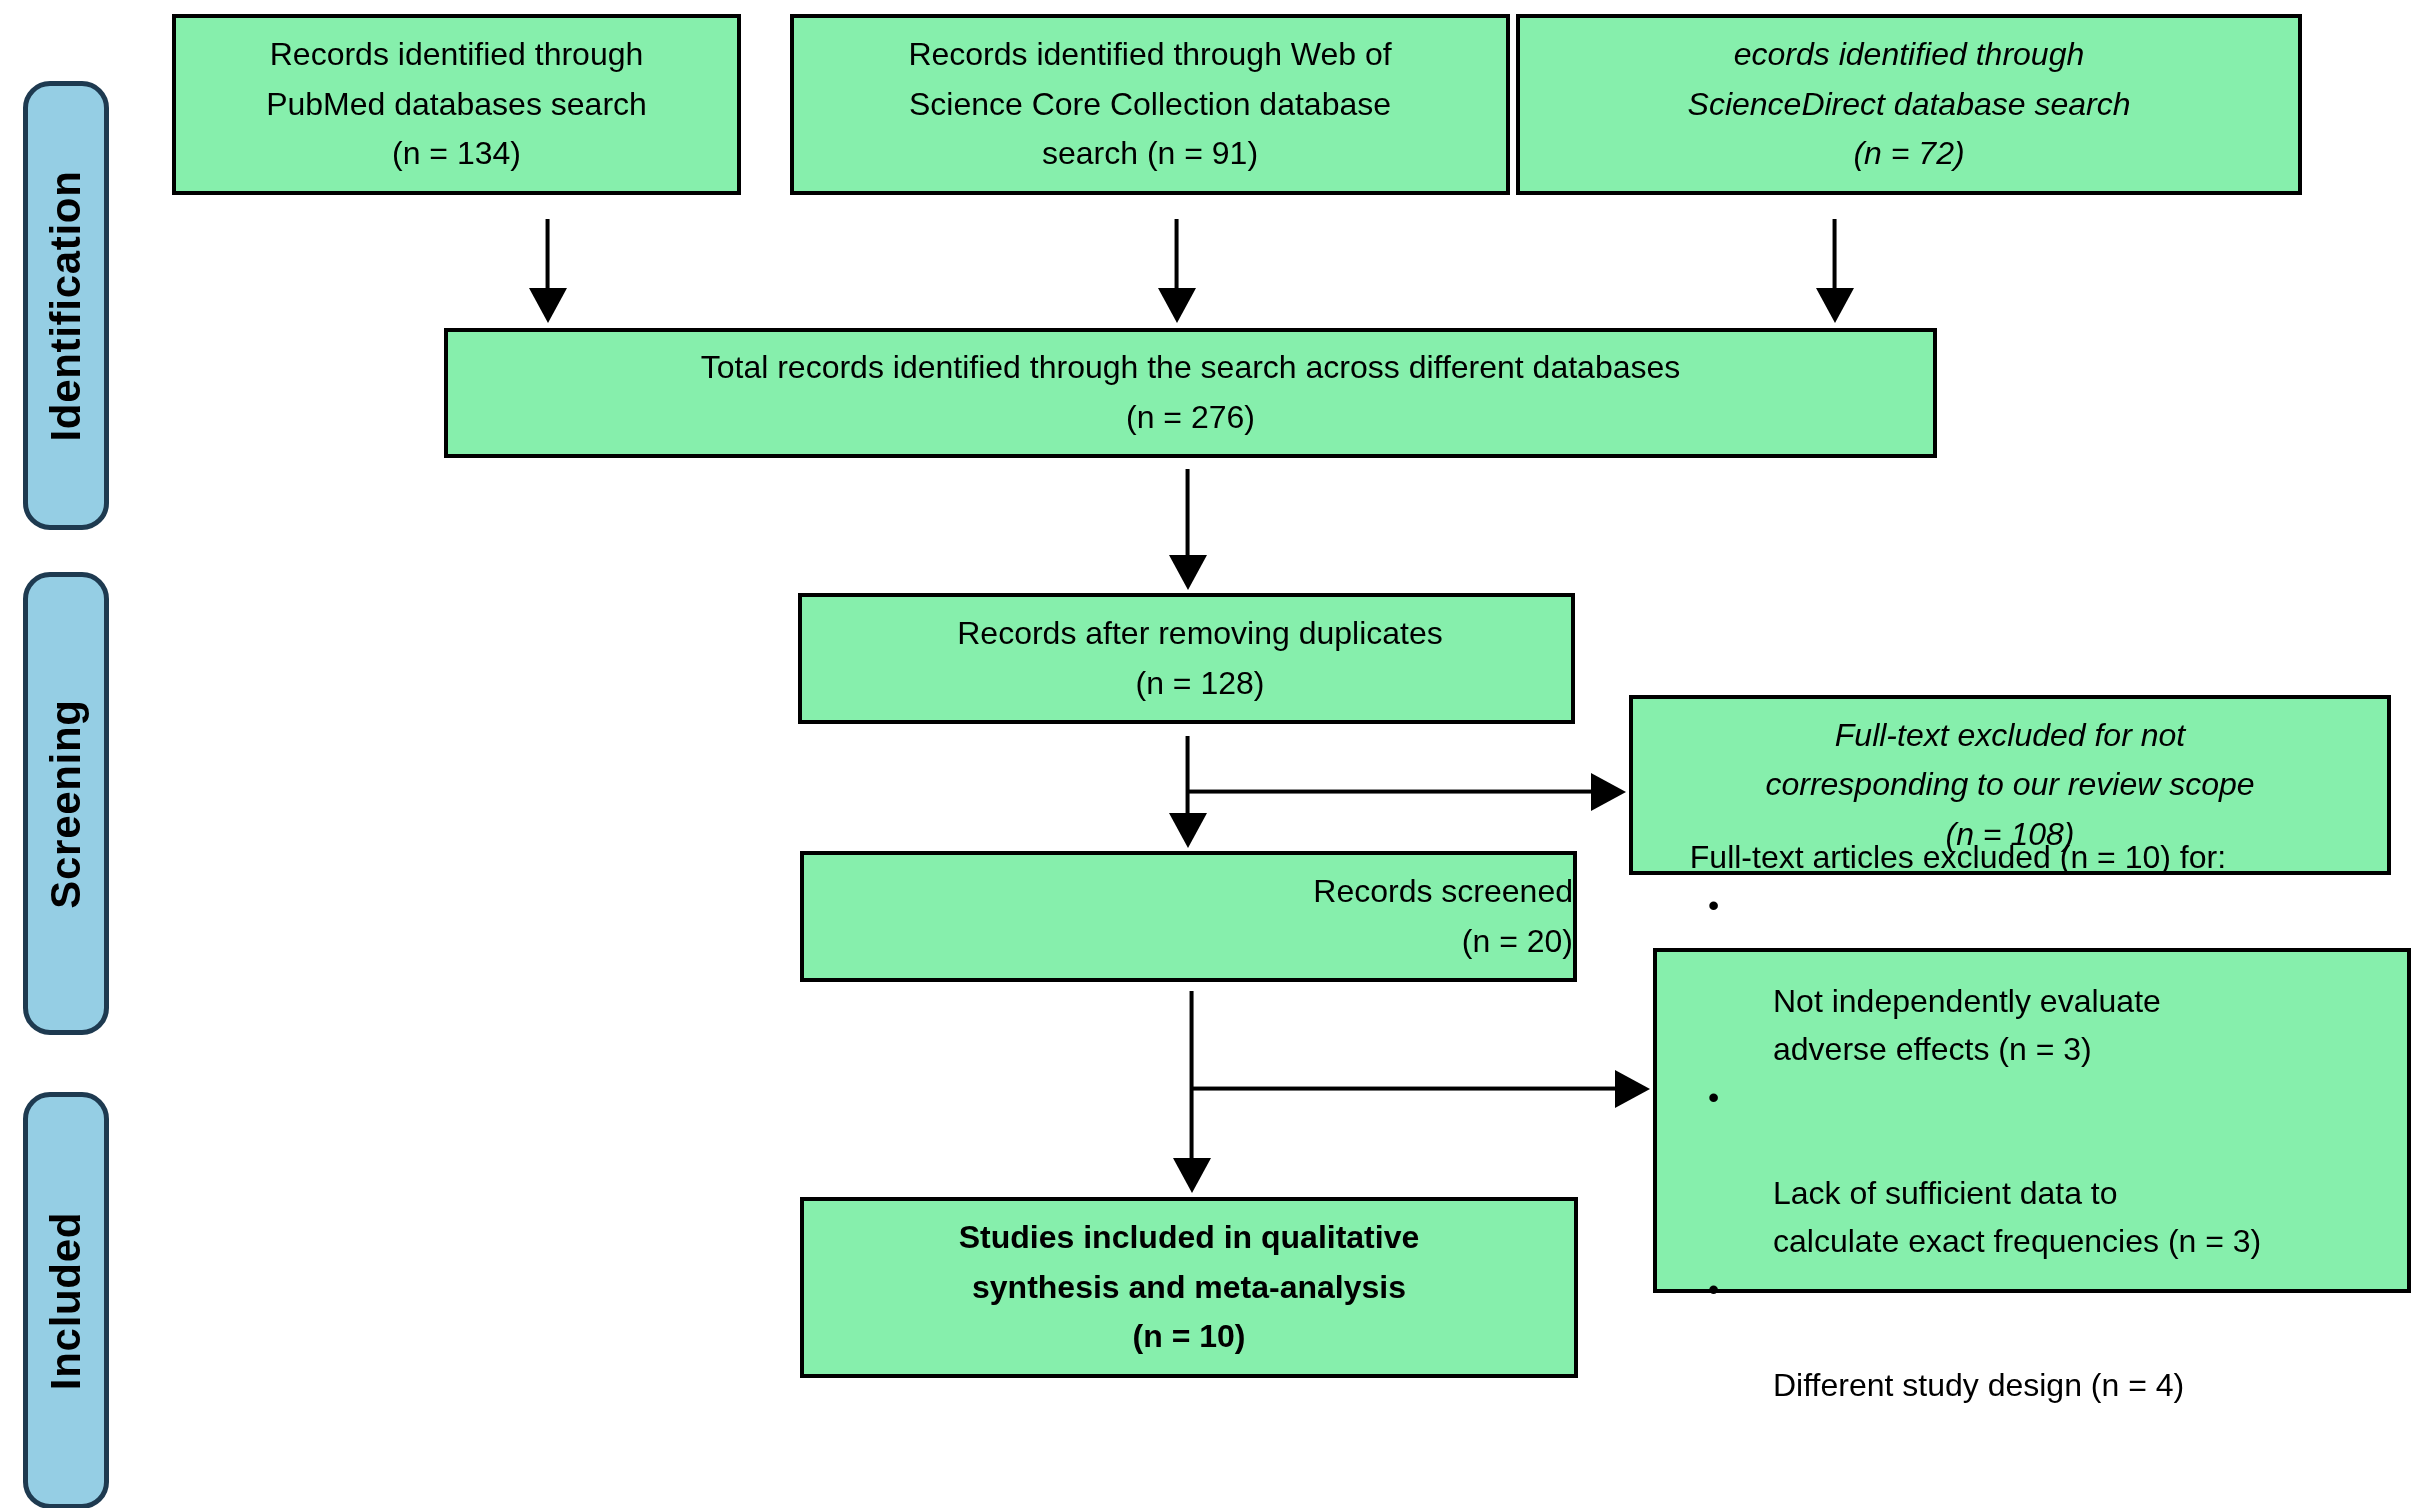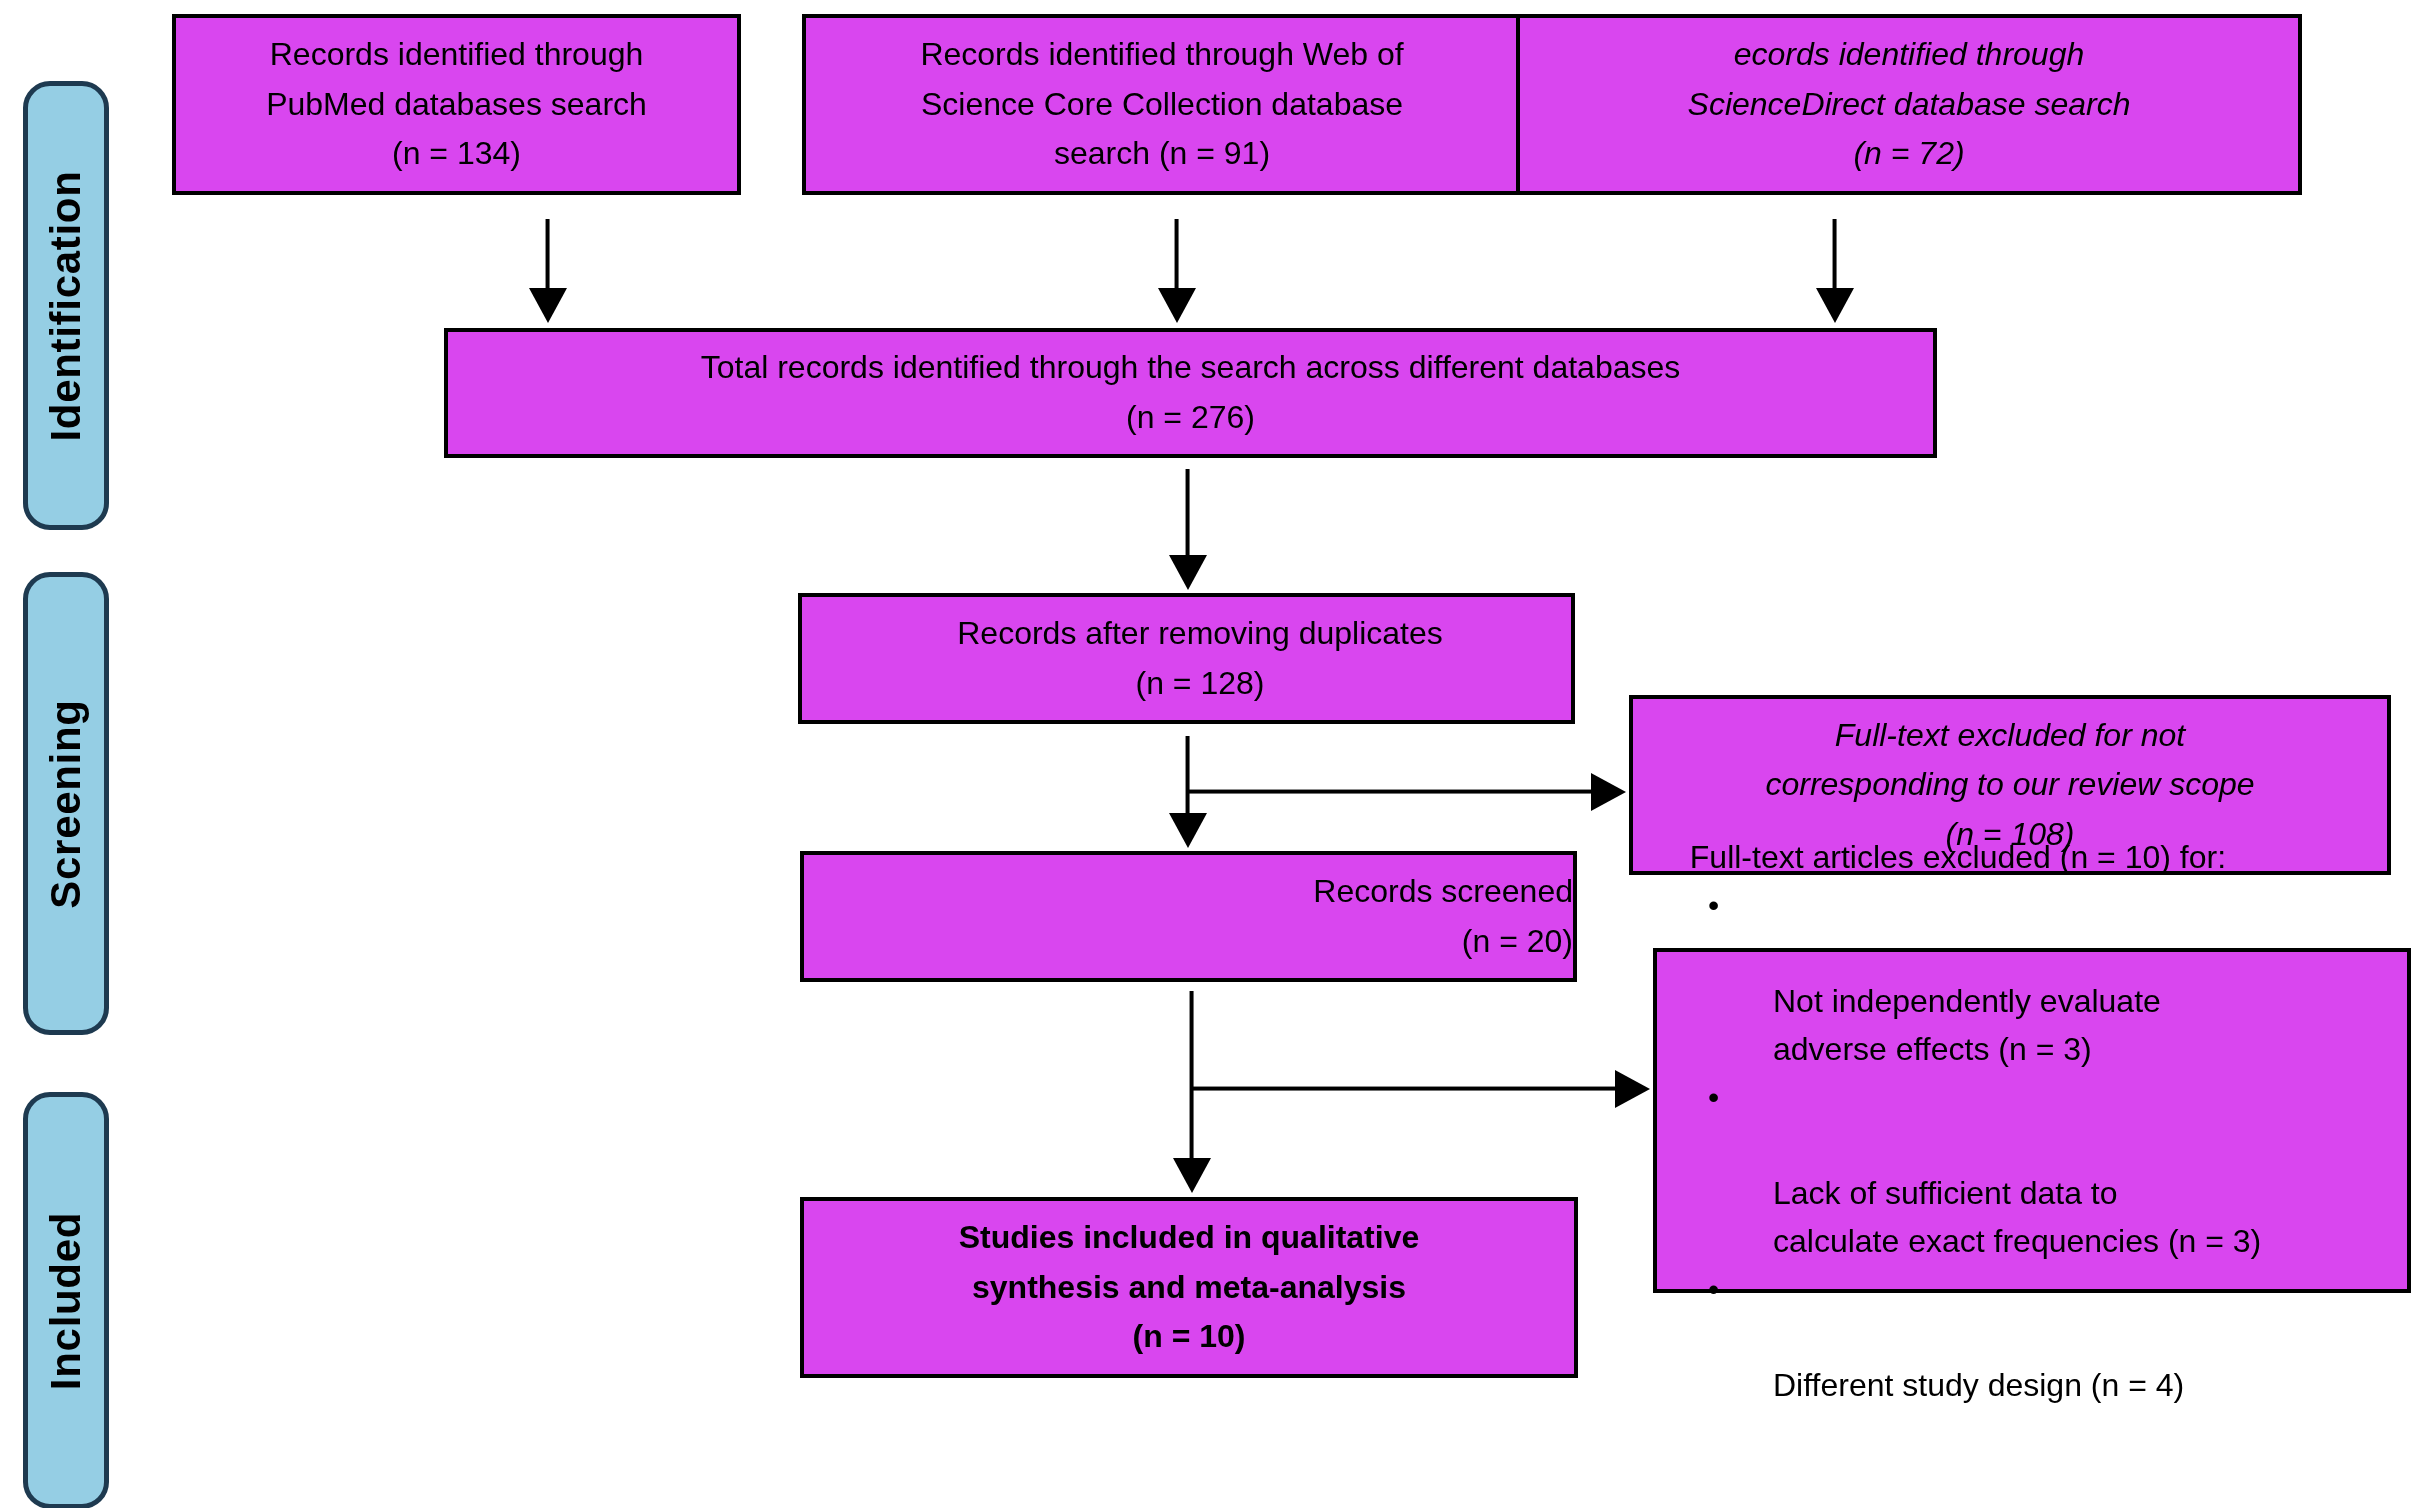--- a/index.html
+++ b/index.html
@@ -33,33 +33,33 @@
     font-weight: bold;
     letter-spacing: 0.7px;
   }
   .stage-identification { top: 81px;  height: 449px; }
   .stage-screening      { top: 572px;  height: 463px; }
   .stage-included       { top: 1092px; height: 417px; }
 
   
   .box {
     position: absolute;
-    background: #d946ef;
+    background: #86efac;
     border: 4.2px solid #000000;
     box-sizing: border-box;
     display: flex;
     flex-direction: column;
     align-items: center;
     justify-content: center;
     text-align: center;
     font-size: 32px;
     line-height: 1.55;
   }
   .box-pubmed        { left: 172px;  top: 14px;   width: 569px;  height: 181px; }
-  .box-wos           { left: 790px; top: 14px;   width: 720px; height: 181px; margin-left: 12px; }
+  .box-wos           { left: 790px; top: 14px;   width: 720px; height: 181px; }
   .box-sciencedirect { left: 1516px; top: 14px;   width: 786px; height: 181px; font-style: italic; }
   .box-total         { left: 444px;  top: 328px;  width: 1493px; height: 130px; }
   .box-duplicates    { left: 798px; top: 593px;  width: 777px; height: 131px; padding-left: 27px; }
   .box-ft-excluded   { left: 1629px; top: 695px;  width: 762px; height: 180px; font-style: italic; }
   .box-screened      { left: 800px; top: 851px; width: 777px; height: 131px; align-items: flex-end; }
   .box-art-excluded  {
     left: 1653px; top: 948px; width: 758px; height: 345px;
     align-items: stretch; text-align: left; line-height: 1.5;
     padding: 7px 23px;
   }

